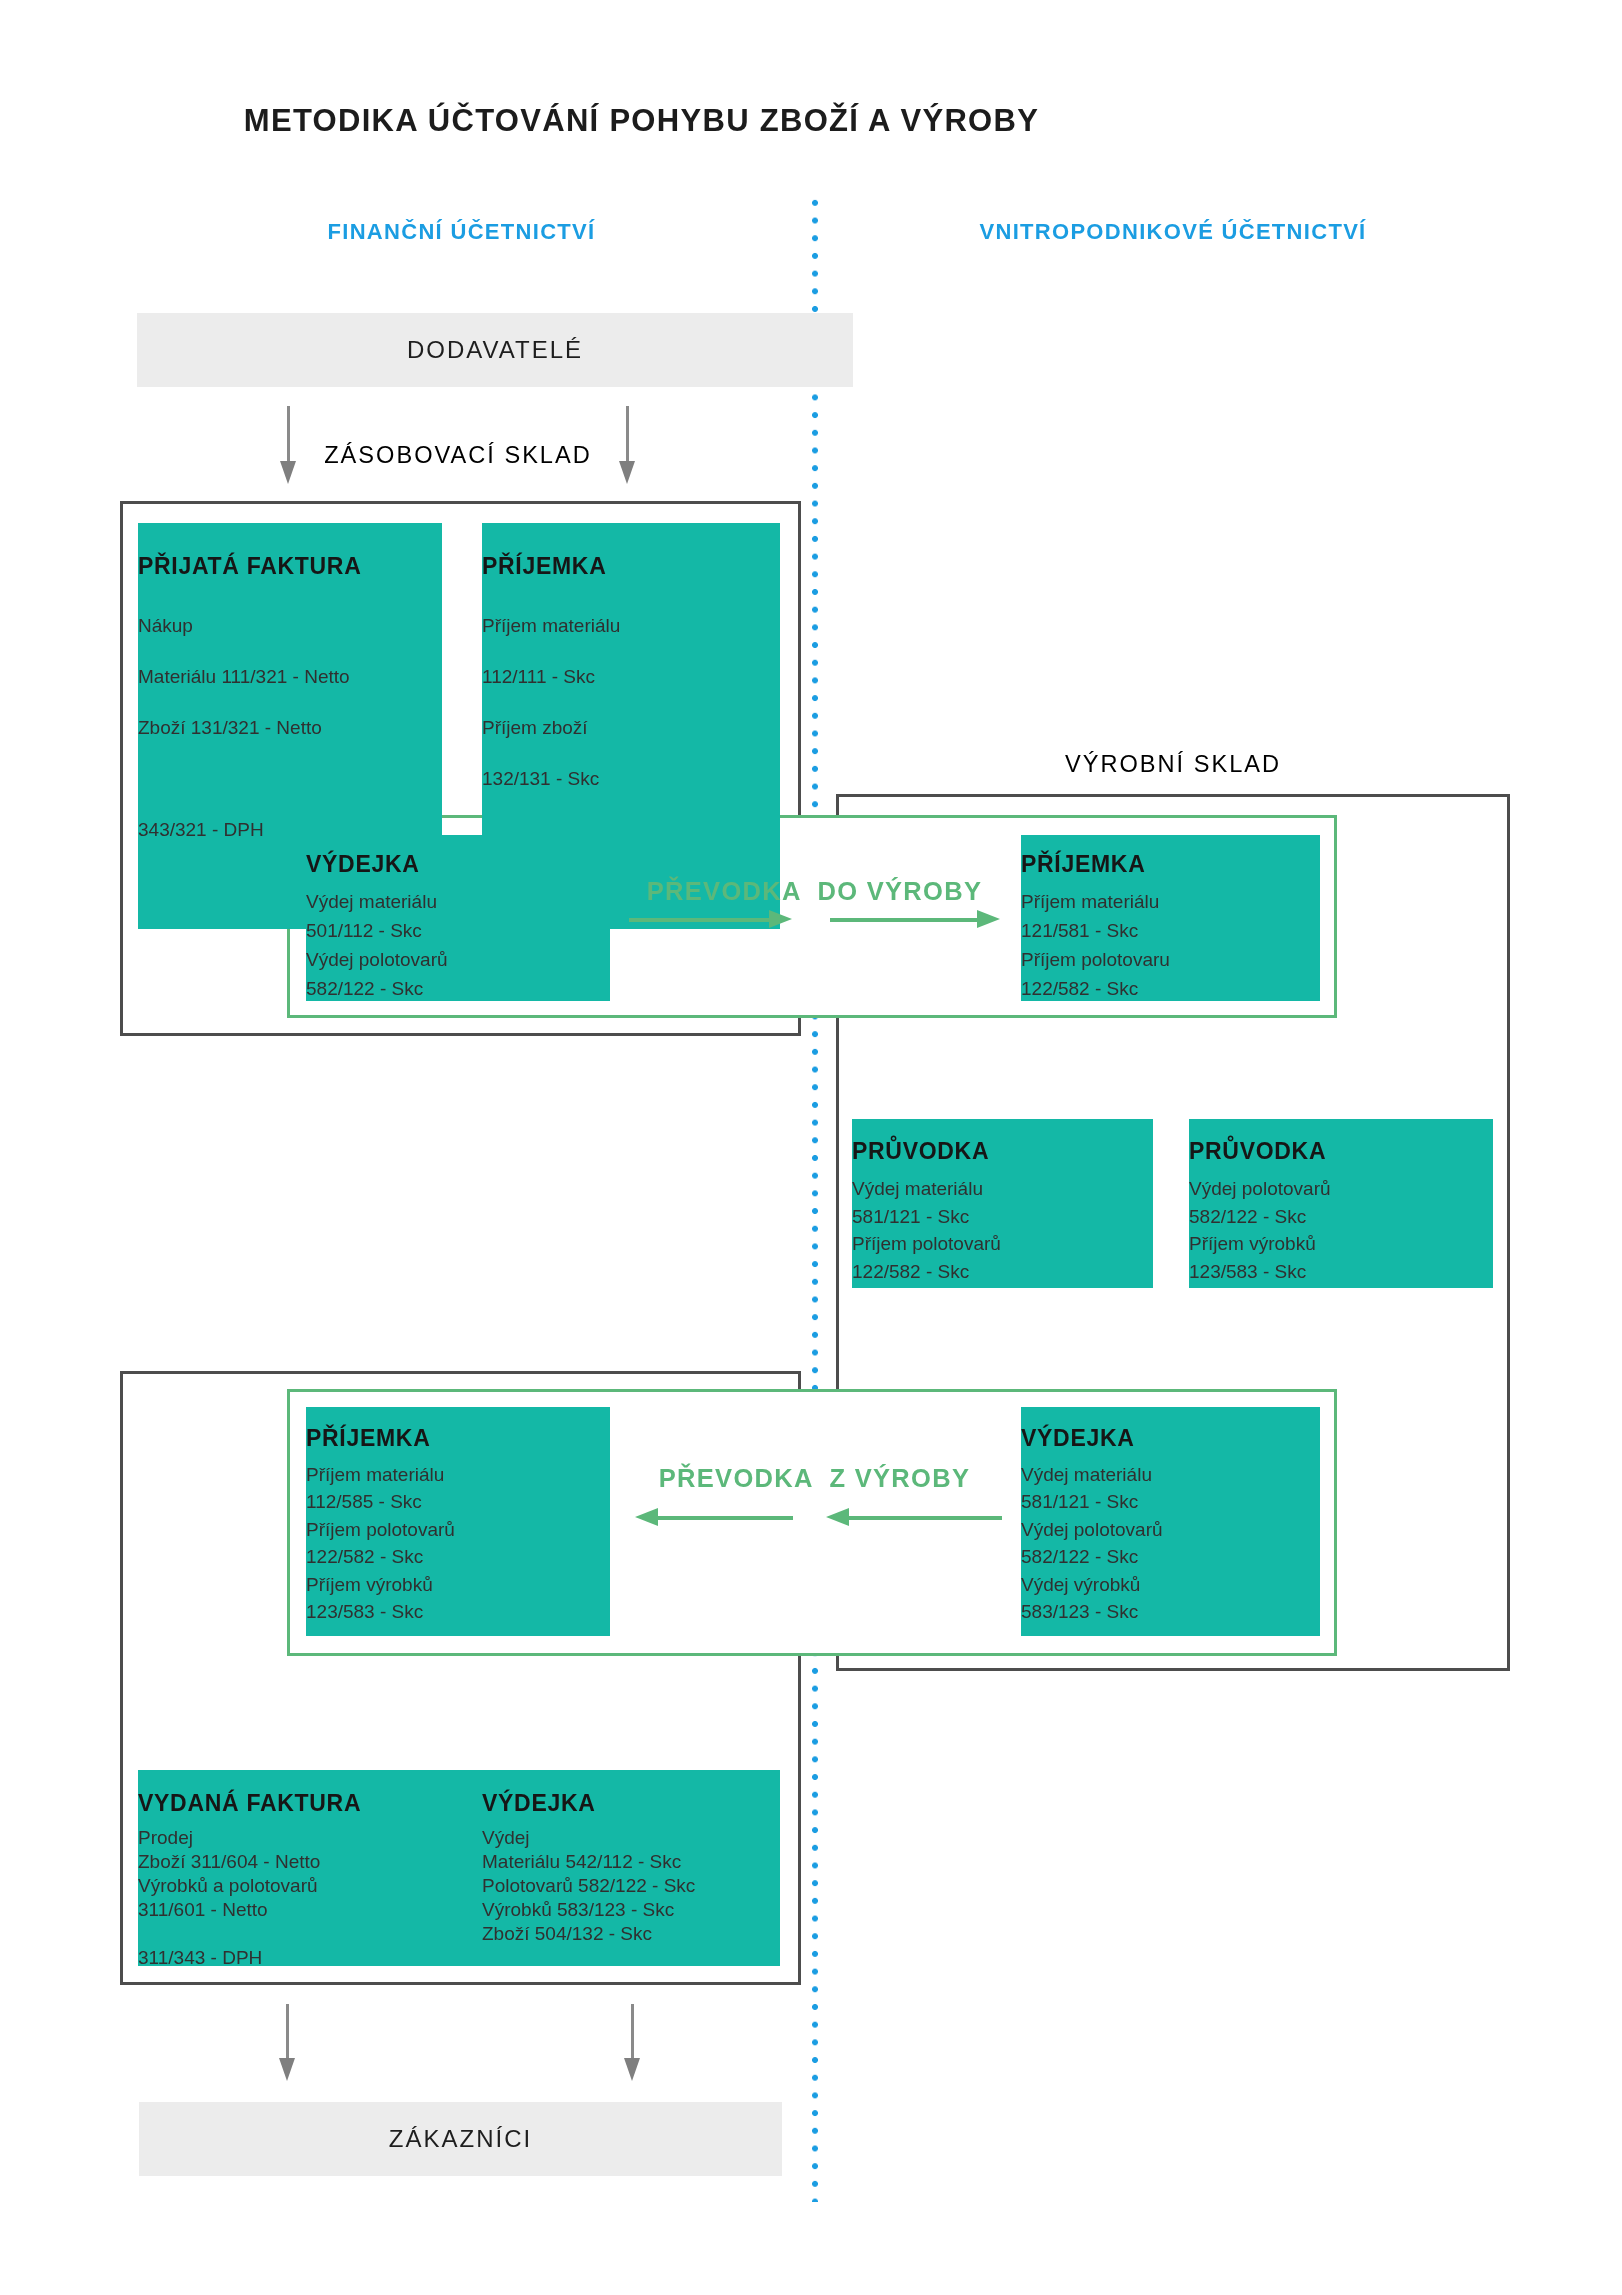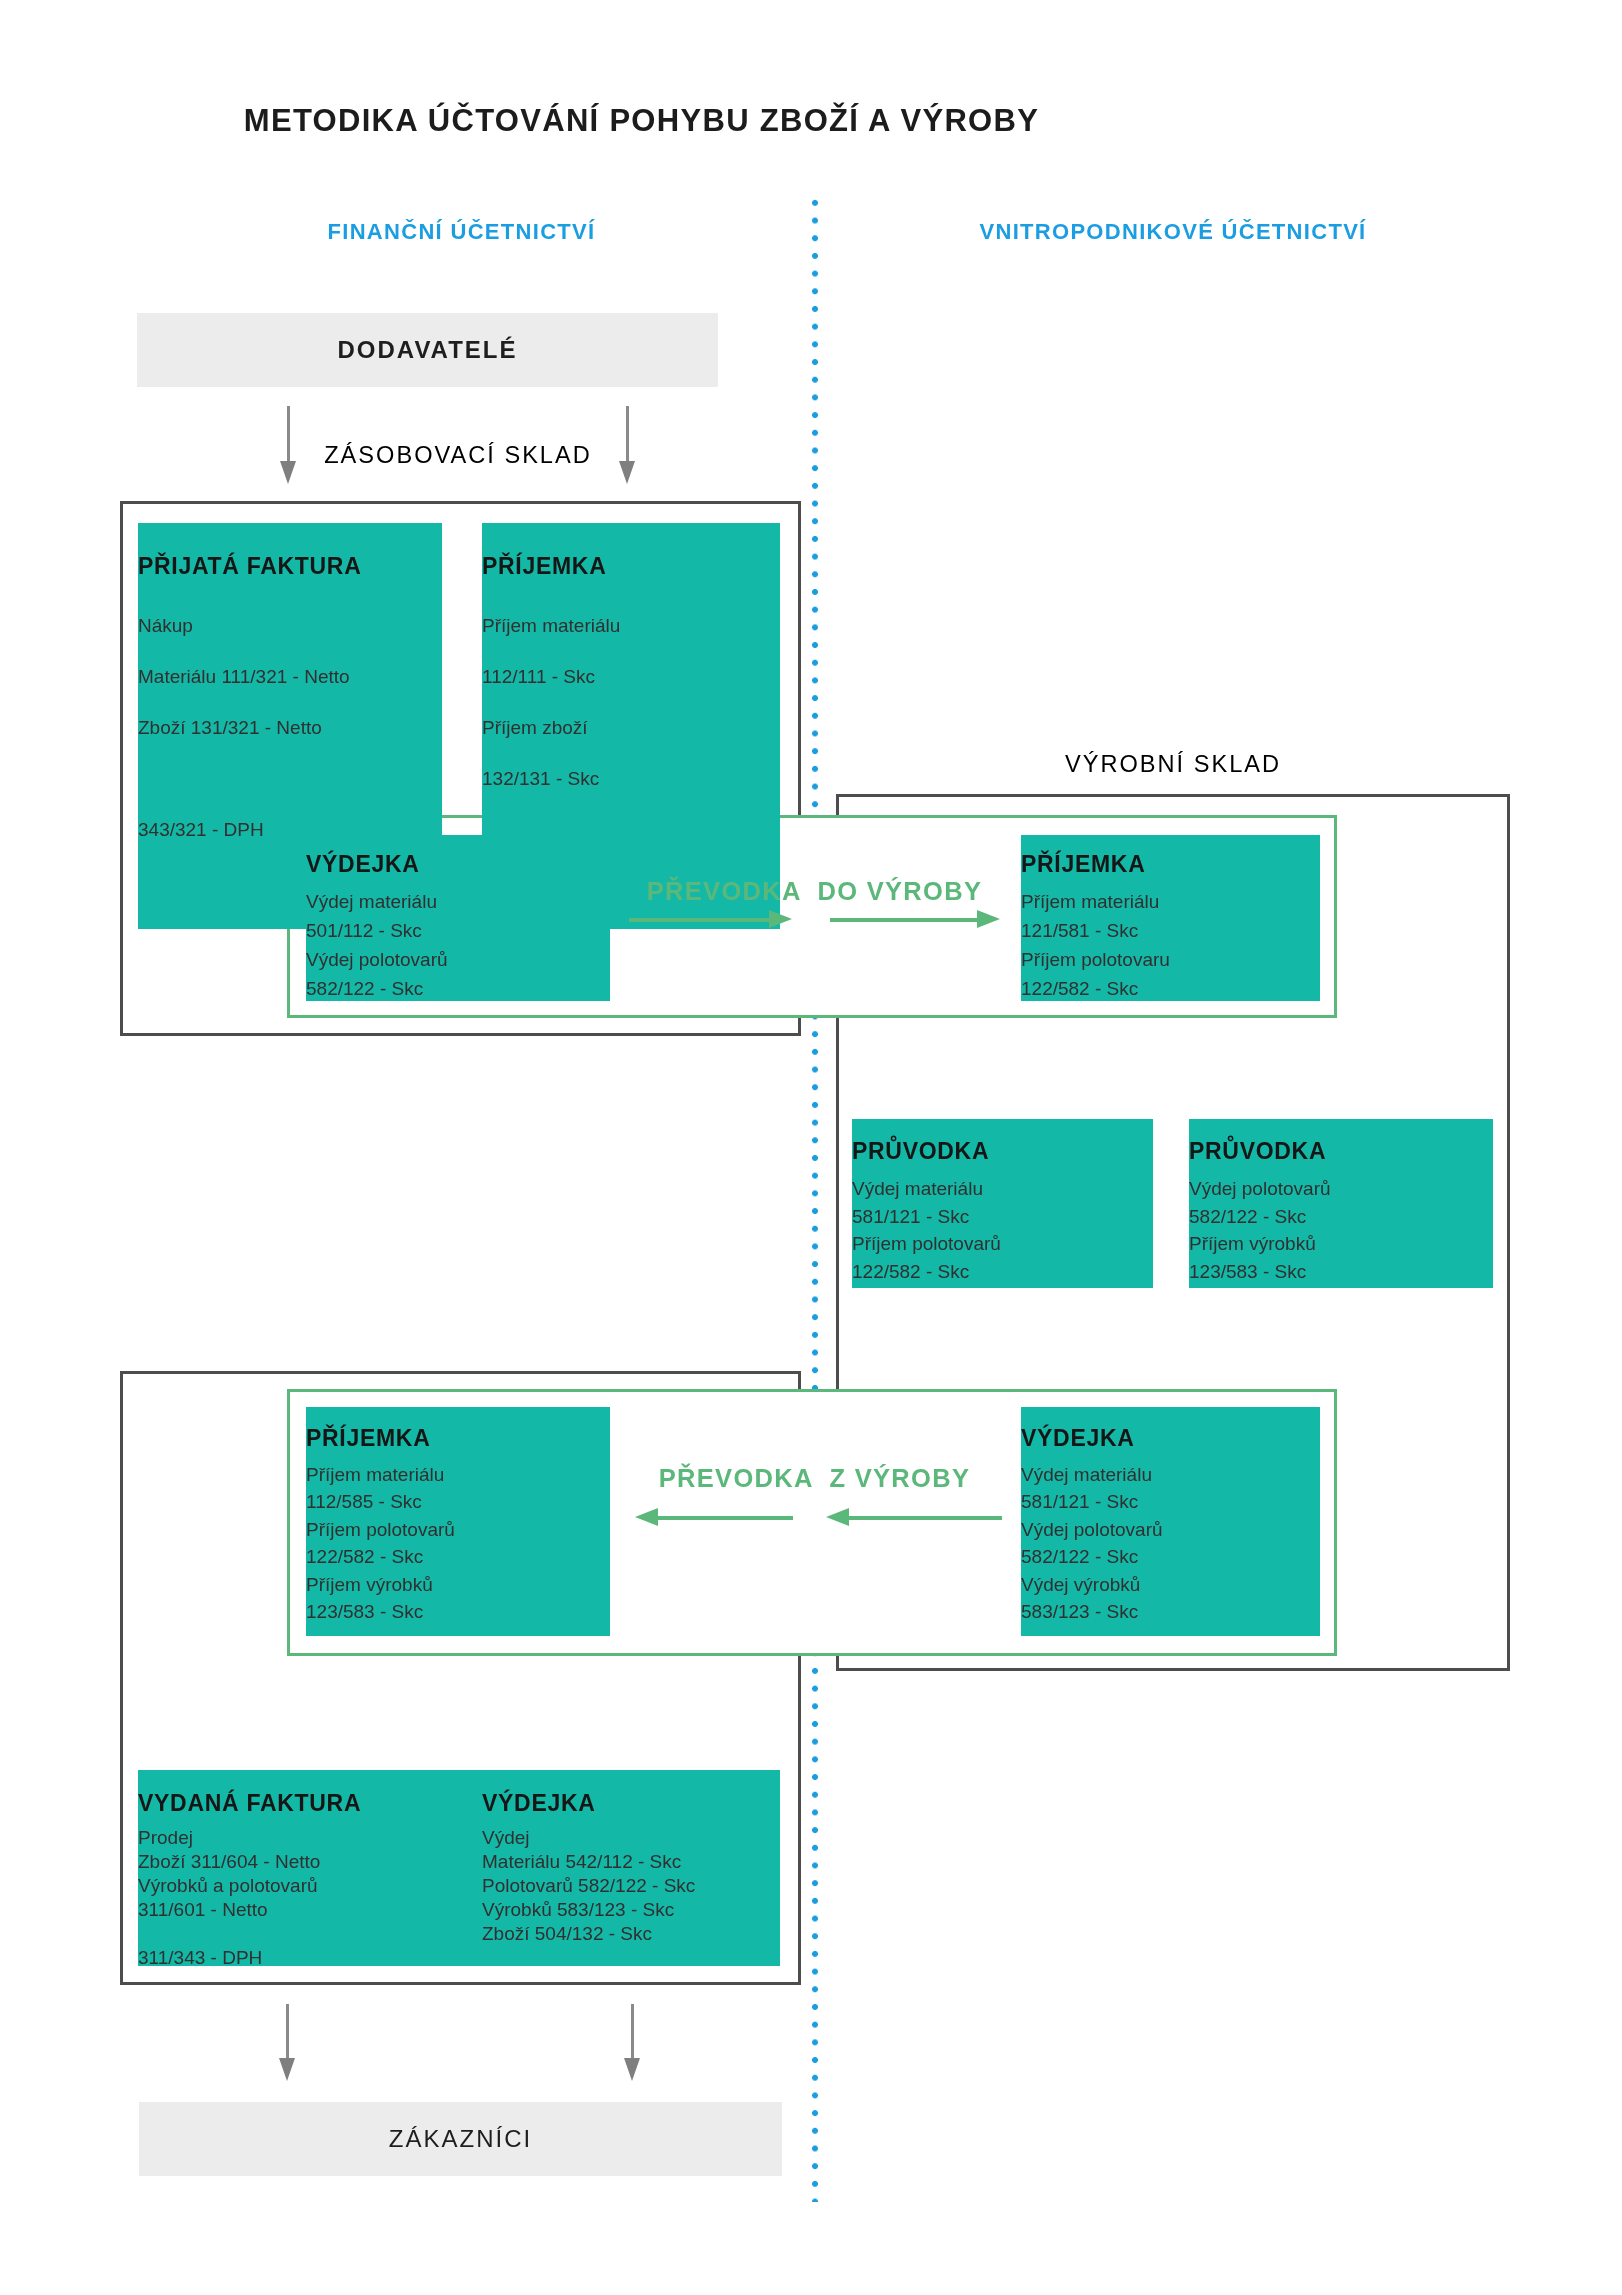--- a/index.html
+++ b/index.html
@@ -82,21 +82,21 @@
 
 <div id="page">
 
   <div class="abs page-title">METODIKA ÚČTOVÁNÍ POHYBU ZBOŽÍ A VÝROBY</div>
 
   <div class="abs col-header" style="left:836px;width:674px;">VNITROPODNIKOVÉ ÚČETNICTVÍ</div>
   <div class="abs col-header" style="left:121px;width:681px;">FINANČNÍ ÚČETNICTVÍ</div>
 
   <div class="abs divider"></div>
 
-  <div class="abs node-bar" style="left:137px;top:313px;width:581px;height:74px;font-weight:bold;">
+  <div class="abs node-bar" style="left:137px;top:313px;width:716px;height:74px;">
     <span>DODAVATELÉ</span>
   </div>
 
   <div class="abs arrow-down" style="left:287px;top:406px;height:55px;"></div>
   <div class="abs arrow-down" style="left:626px;top:406px;height:55px;"></div>
   <div class="abs section-label" style="left:121px;width:674px;top:442px;">ZÁSOBOVACÍ SKLAD</div>
 
   <div class="abs frame-dark" style="left:120px;top:501px;width:681px;height:535px;"></div>
 
   <div class="abs card lh78" style="left:138px;top:523px;width:304px;height:406px;padding-top:27.5px;">

